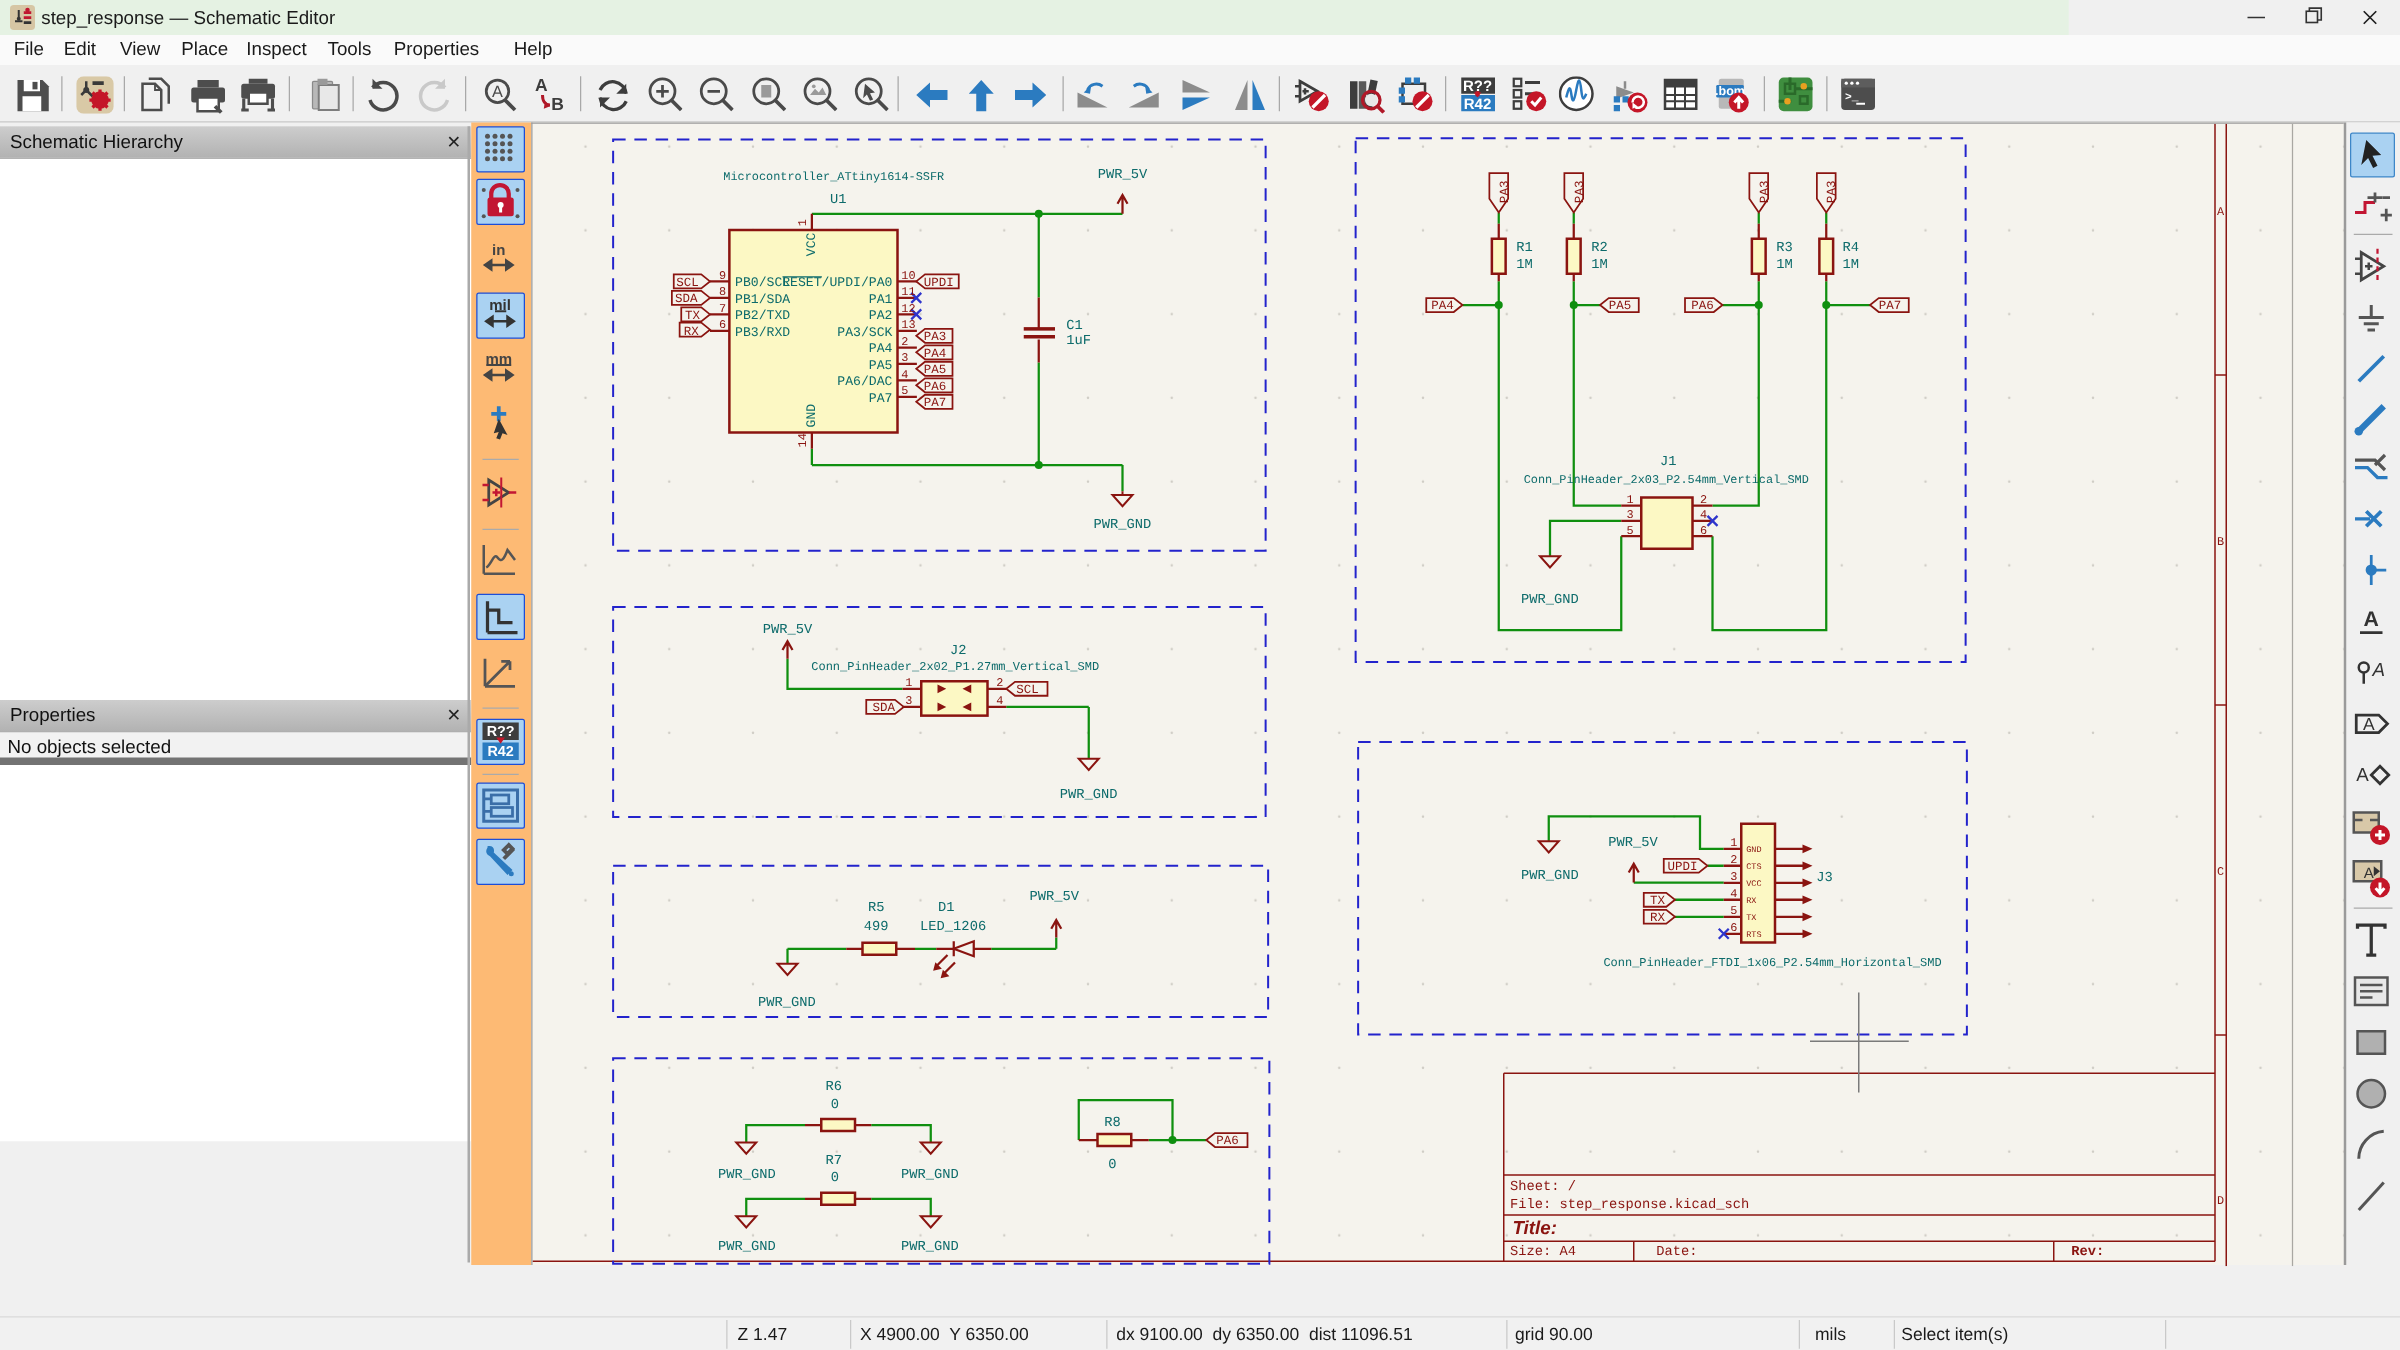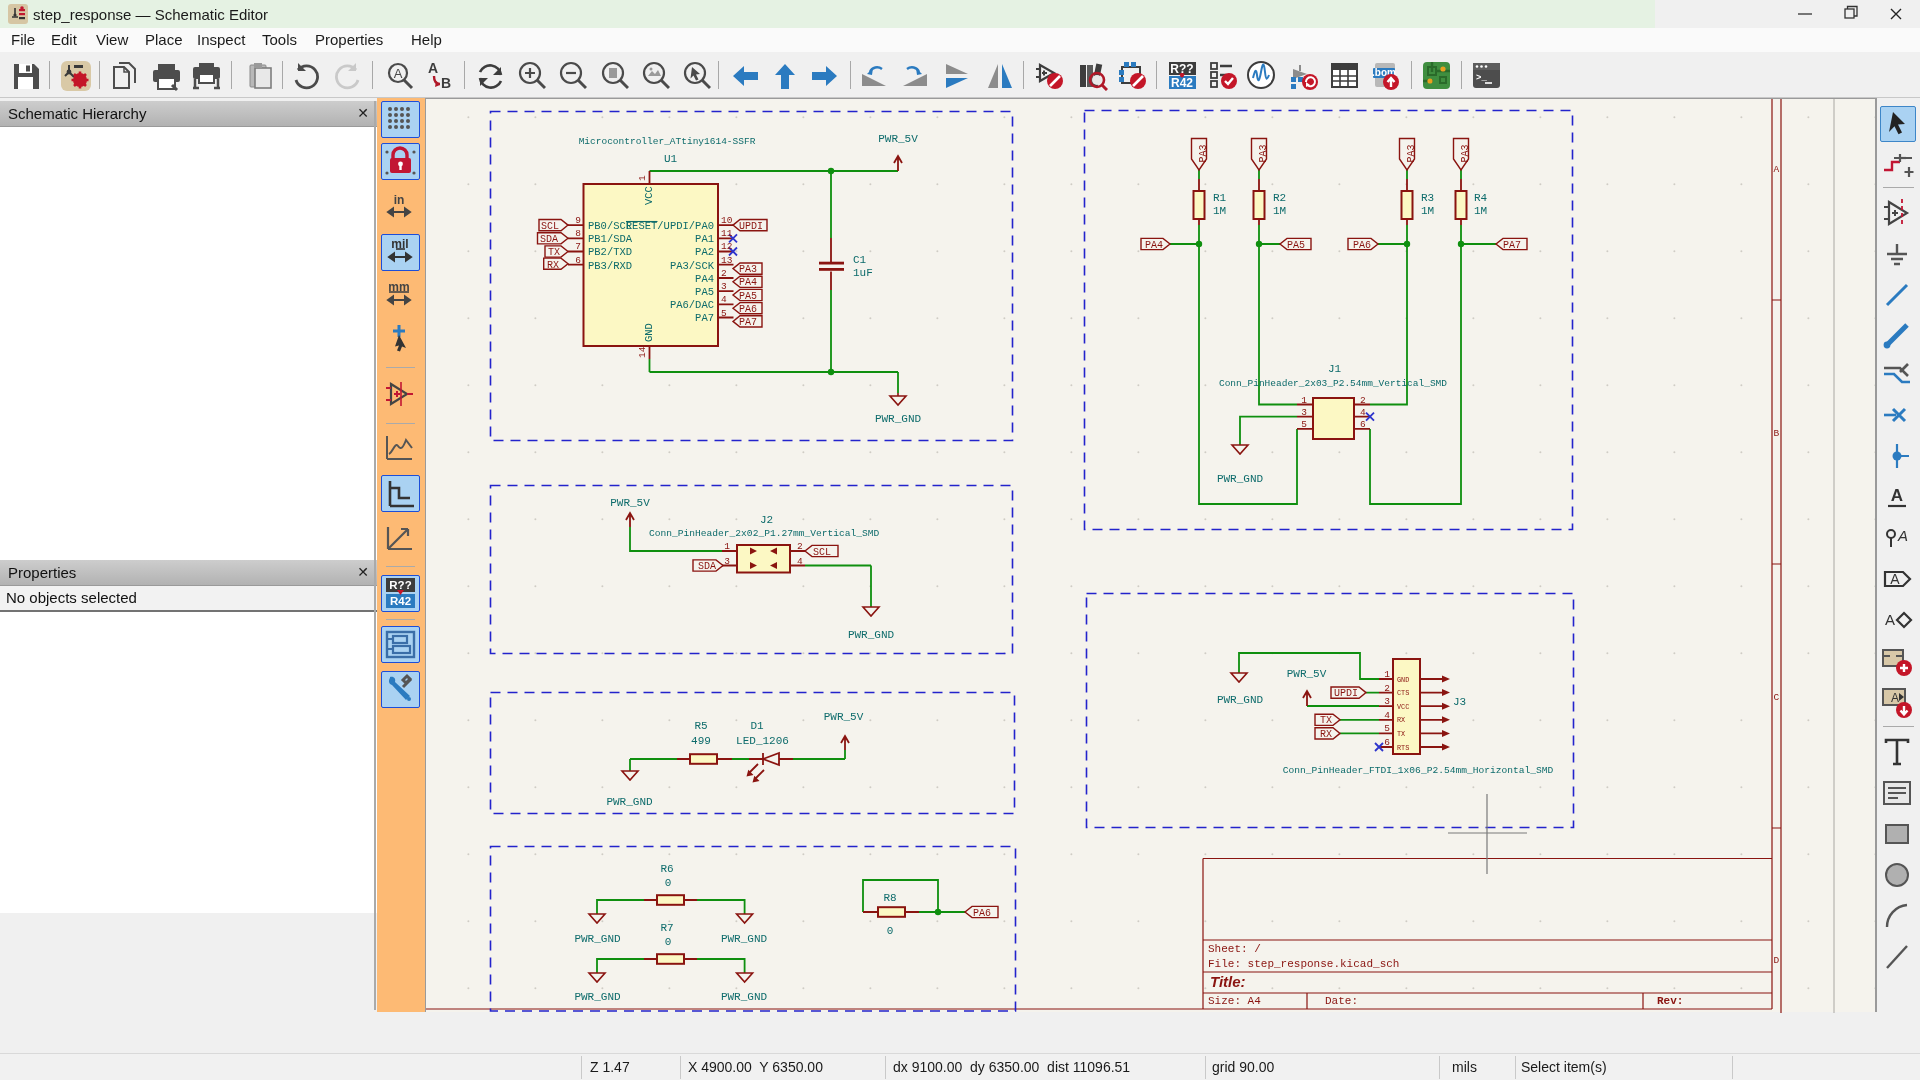--- a/index.html
+++ b/index.html
@@ -271,21 +271,21 @@
 </div>
 <div class="abs" id="lpanel">
     <div class="phead" style="top:0">
       <span class="pt">Schematic Hierarchy</span>
       <span class="px">✕</span>
     </div>
 <div class="phead" style="top:459px">
       <span class="pt">Properties</span>
       <span class="px">✕</span>
     </div>
-<div class="abs" style="left:0;top:485px;width:377px;height:26px;background:#f2f2f2;border-bottom:2px solid #737373">
+<div class="abs" style="left:0;top:485px;width:377px;height:26px;background:#f2f2f2;border-bottom:6px solid #737373">
   <span class="abs" style="left:6px;top:3px;font-size:15px;color:#111">No objects selected</span>
 </div>
 <div class="abs" style="left:374px;top:0;width:2px;height:909px;background:#aaa"></div>
 </div>
 <div class="abs" id="lstrip">
     <div class="tbtn on" style="top:3px"><svg width="37" height="35">
         <g fill="#555">
           <circle cx="8" cy="7" r="2"></circle>
           <circle cx="14" cy="7" r="2"></circle>
           <circle cx="20" cy="7" r="2"></circle>

